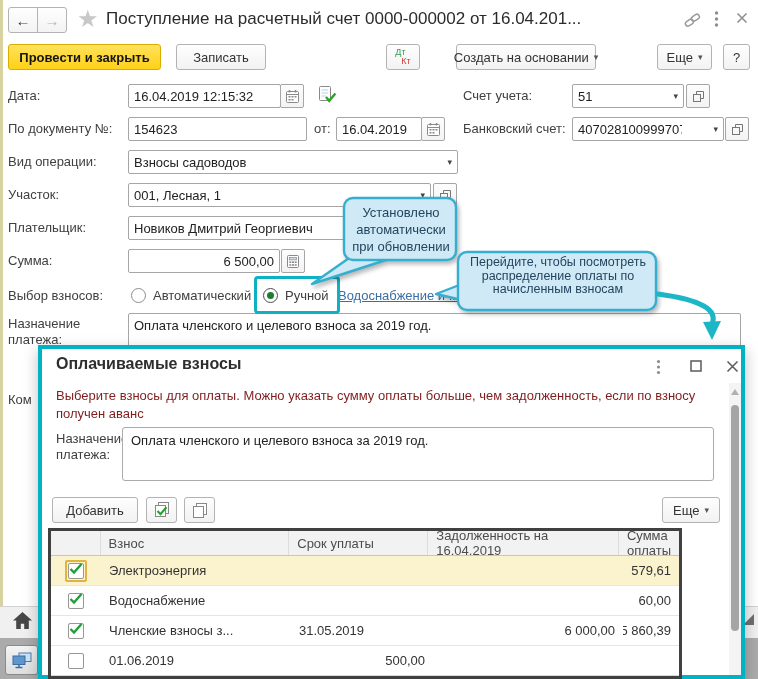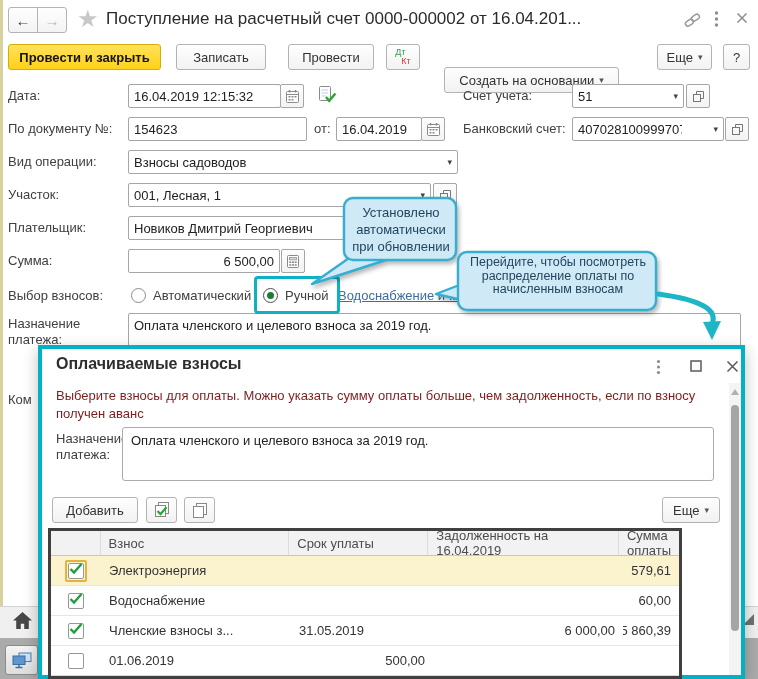--- a/index.html
+++ b/index.html
@@ -103,30 +103,27 @@
         </svg>
     </span>
   </div>
 
   <div class="btn" style="left:176px;top:44px;width:90px;">
     <span>Записать</span>
   </div>
   <div class="btn btn-yellow" style="left:8px;top:44px;width:153px;">
     <span>Провести и закрыть</span>
   </div>
-  <div class="btn" style="left:288px;top:44px;width:86px;">
-    <span>Провести</span>
-  </div>
   <div class="btn" style="left:386px;top:44px;width:34px;padding:0;">
     <span style="font-size:9px;line-height:9px;display:block;text-align:left;">
       <span style="color:#2e9e4f;">Дт</span><br>
       <span style="color:#cf3d3d;margin-left:6px;">Кт</span>
     </span>
   </div>
-  <div class="btn" style="left:444px;top:44px;width:175px;margin-top:23px;">
+  <div class="btn" style="left:456px;top:44px;width:140px;">
     <span>Создать на основании</span>
     <span class="caret">▾</span>
   </div>
   <div class="btn" style="left:657px;top:44px;width:55px;">
     <span>Еще</span>
     <span class="caret">▾</span>
   </div>
   <div class="btn" style="left:723px;top:44px;width:27px;padding:0;">
     <span>?</span>
   </div>

